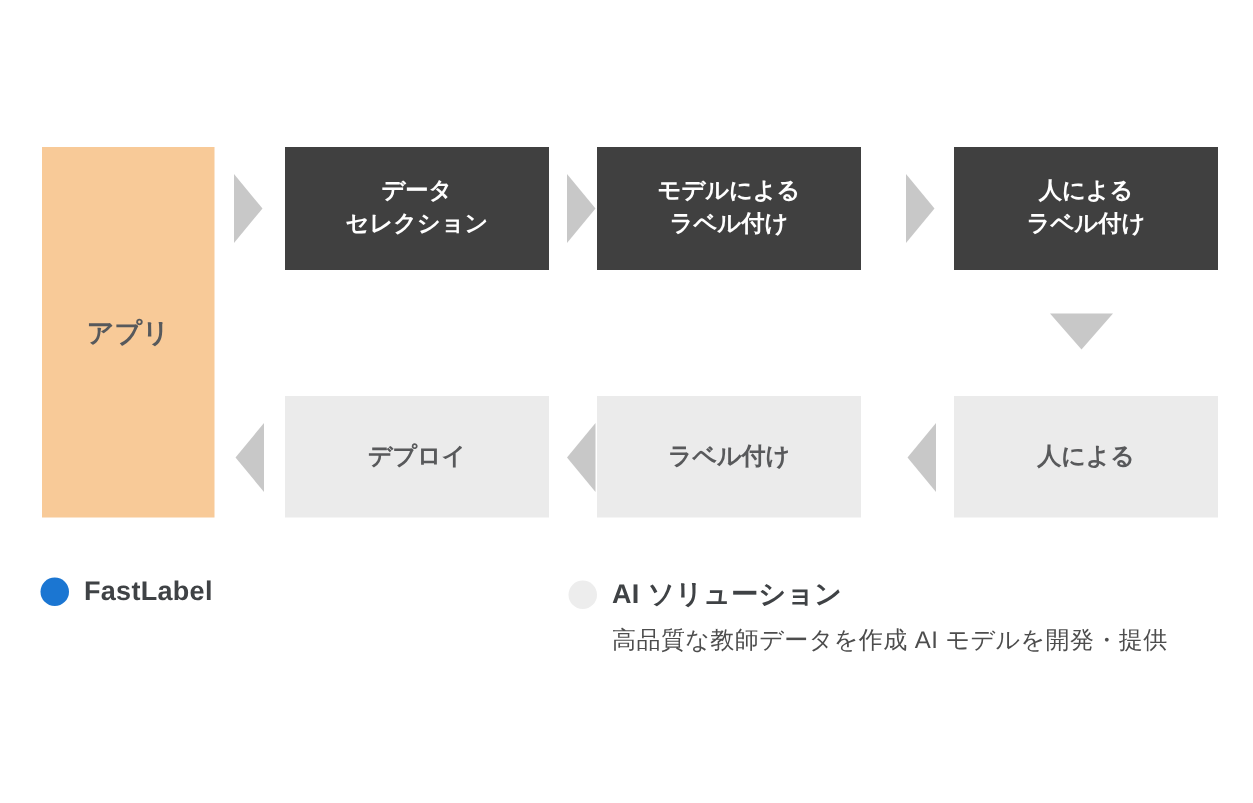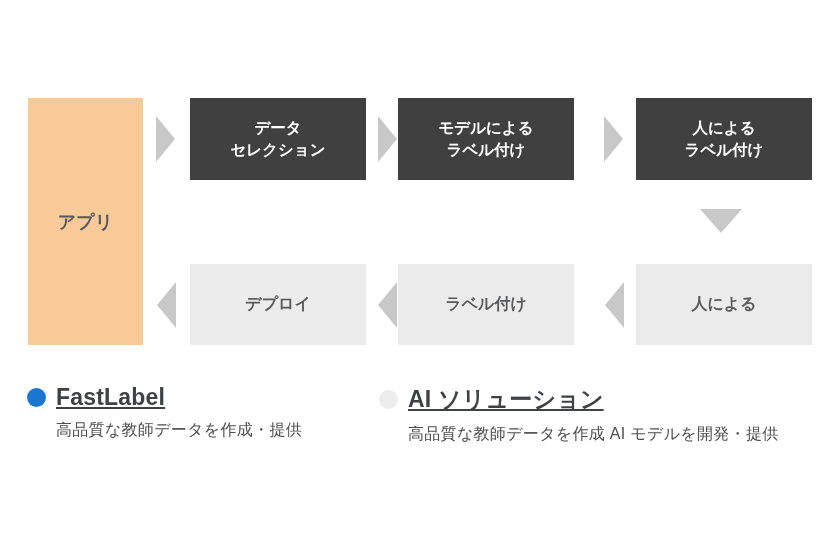--- a/index.html
+++ b/index.html
@@ -94,25 +94,24 @@
     gap: 10px;
   }
   .legend-dot {
     width: 19px; height: 19px;
     border-radius: 50%;
     flex: 0 0 auto;
   }
   .dot-blue { background: #1B76D2; }
   .dot-gray { background: #EDEDED; }
   .legend-title {
-    font-size: 23px;
+    font-size: 18px;
     font-weight: bold;
     color: #3F4245;
     letter-spacing: 0.2px;
-    text-decoration: underline;
   }
   .legend-desc {
     margin-top: 9px;
     margin-left: 29px;
     font-size: 16px;
     color: #4D4D4D;
     letter-spacing: 0.3px;
   }
 </style>
 </head>
@@ -155,21 +154,20 @@
 
   <div class="arrow-left al-0"></div>
   <div class="arrow-left al-1"></div>
   <div class="arrow-left al-2"></div>
 
   <div class="legend-group g1">
     <div class="legend-header">
       <span class="legend-dot dot-blue"></span>
       <span class="legend-title">FastLabel</span>
     </div>
-    <div class="legend-desc">高品質な教師データを作成・提供</div>
   </div>
 
   <div class="legend-group g2">
     <div class="legend-header">
       <span class="legend-dot dot-gray"></span>
       <span class="legend-title">AI ソリューション</span>
     </div>
     <div class="legend-desc">高品質な教師データを作成 AI モデルを開発・提供</div>
   </div>
 

